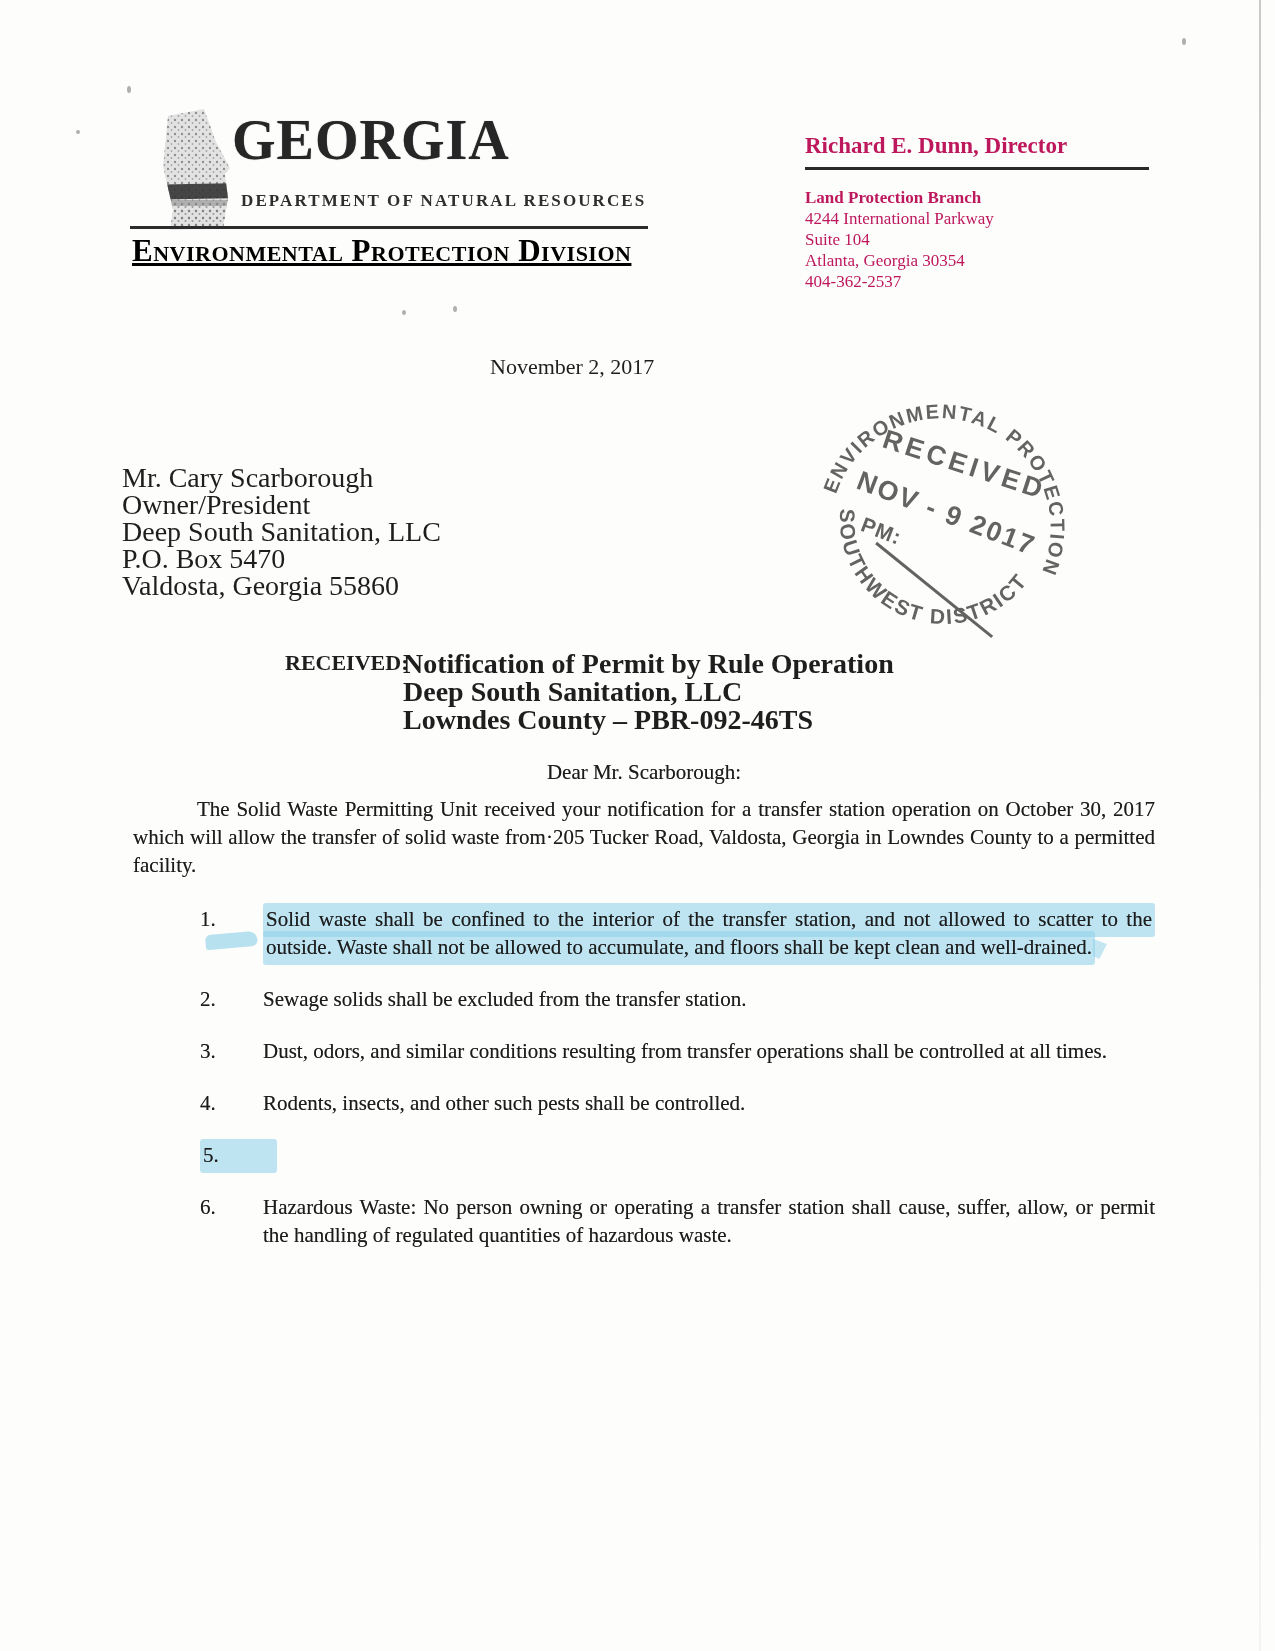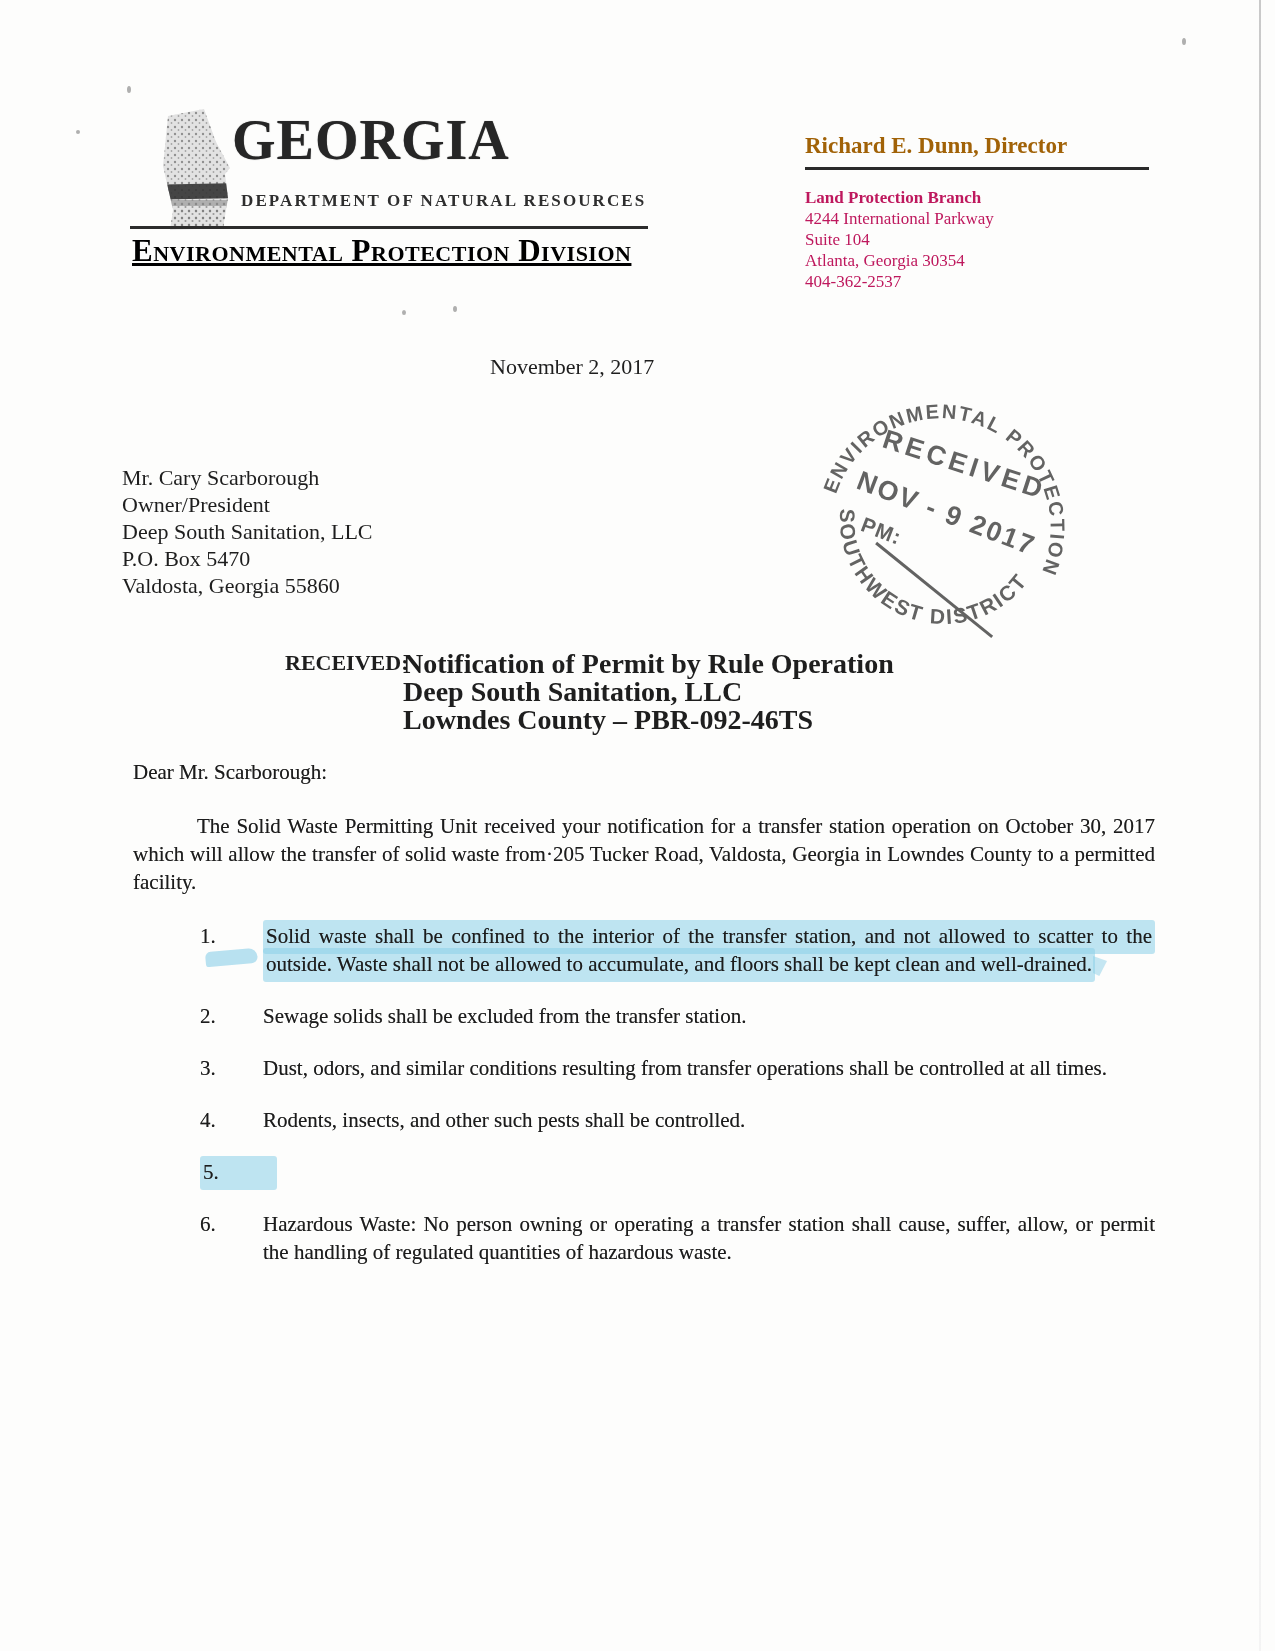--- a/index.html
+++ b/index.html
@@ -35,43 +35,43 @@
   }
   .logo-rule { left: 130px; top: 226px; width: 518px; height: 3px; background: #2c2c2c; }
   .logo-div {
     left: 132px; top: 233px;
     font-size: 31px; font-weight: 700; font-variant: small-caps;
     letter-spacing: 0.5px; color: #000000; text-decoration: underline;
   }
   .map-wrap { left: 138px; top: 104px; width: 104px; height: 140px; }
 
   
-  .dir-name { left: 805px; top: 133px; font-size: 23px; font-weight: 700; color: #a16207; }
+  .dir-name { left: 805px; top: 133px; font-size: 23px; font-weight: 700; color: #be185d; }
   .dir-rule { left: 805px; top: 167px; width: 344px; height: 3px; background: #2a2a2a; }
   .branch-block { left: 805px; top: 187px; font-size: 17px; line-height: 21px; color: #be185d; }
   .branch-block .b1 { font-weight: 700; }
 
   
   .date-line { left: 490px; top: 354px; font-size: 22px; }
-  .recipient { left: 122px; top: 464px; font-size: 22px; line-height: 27px; }
+  .recipient { left: 122px; top: 464px; font-size: 28px; line-height: 27px; }
 
   
   .stamp { left: 790px; top: 362px; width: 310px; height: 310px; opacity: .92; }
 
   
   .subject-label { left: 285px; top: 650px; font-size: 22px; font-weight: 700; }
   .subject-lines { left: 403px; top: 650px; font-size: 28px; font-weight: 700; line-height: 28px; }
 
   
   .letter {
     left: 133px; top: 758px; width: 1022px;
     font-size: 21px; line-height: 28px; color: #1c1c1c;
     text-shadow: 0 0 .4px rgba(30,30,30,.55);
   }
-  .salutation { margin-bottom: 26px; }
+  .salutation { margin-bottom: 9px; text-align: center; }
   .para { text-align: justify; text-indent: 64px; margin-bottom: 26px; }
   .cond-list { margin-top: 0; }
   .cond { display: flex; margin-bottom: 24px; }
   .cond .num { margin-left: 67px; width: 63px; flex: none; }
   .cond .ctext { flex: 1; text-align: justify; }
 
   
   .hl {
     background: rgba(139, 207, 231, 0.55);
     box-decoration-break: clone; -webkit-box-decoration-break: clone;

